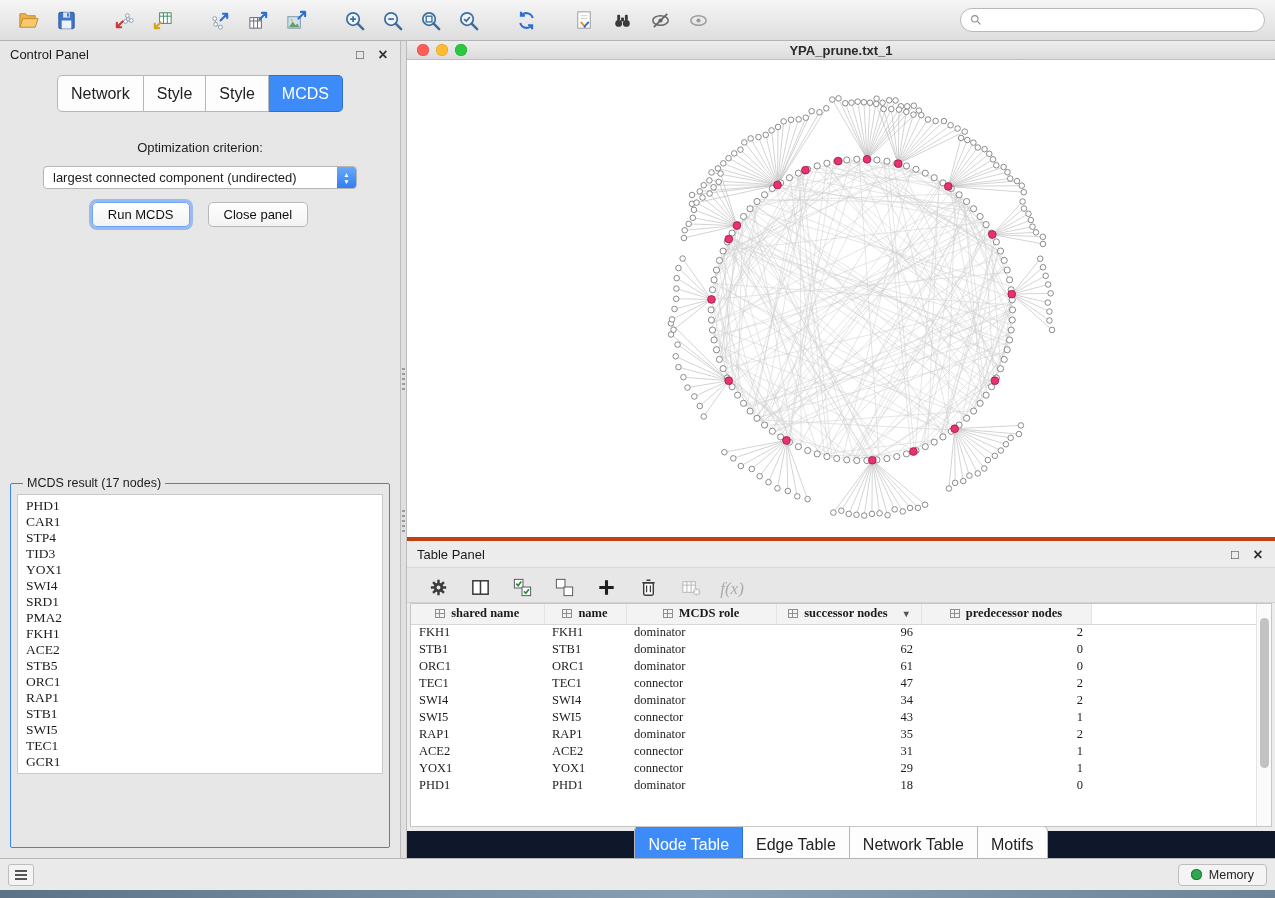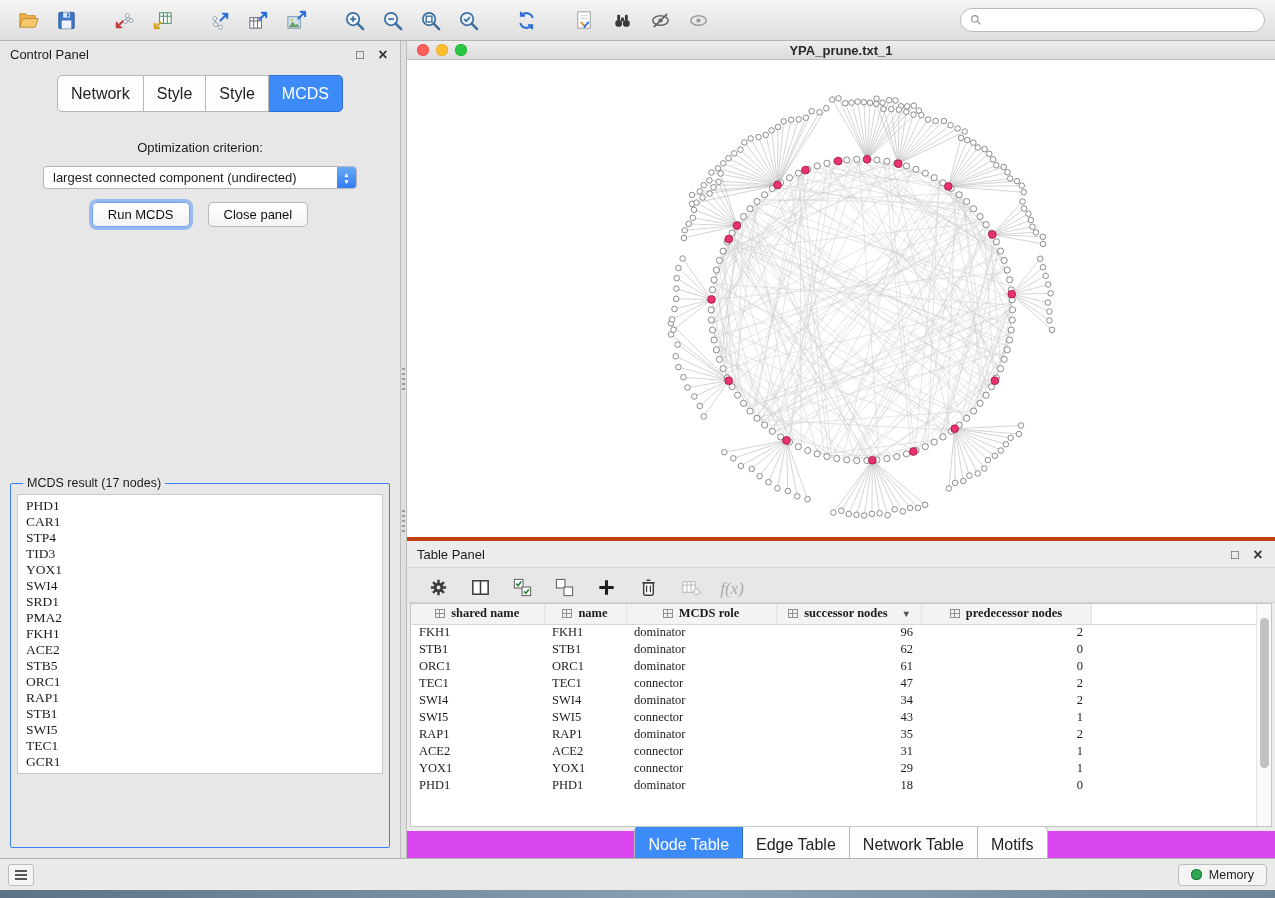--- a/index.html
+++ b/index.html
@@ -86,21 +86,21 @@
   .th-inner{display:flex;align-items:center;justify-content:center;gap:6px;}
   .mini-grid{width:10px;height:9px;border:1px solid #8f8f8f;flex:0 0 auto;
         background:linear-gradient(transparent 40%,#8f8f8f 40% 55%,transparent 55%),
                    linear-gradient(90deg,transparent 42%,#8f8f8f 42% 56%,transparent 56%);}
   .caret{font-size:10px;color:#555;margin-left:10px;}
   table.nodes td{height:17px;padding:0 8px;font-family:"Liberation Serif",serif;font-size:12.5px;white-space:nowrap;}
   td.t-left{text-align:left;padding-left:14px;}
   td.t-num{text-align:right;padding-right:16px;}
   .vscroll{position:absolute;top:0;right:0;bottom:0;width:15px;background:#fafafa;border-left:1px solid #e4e4e4;}
   .vthumb{position:absolute;top:14px;left:3px;width:9px;height:150px;border-radius:5px;background:#c2c2c2;}
-  .tp-tabs{height:27px;flex:0 0 auto;display:flex;align-items:center;justify-content:center;background:#d946ef;}
+  .tp-tabs{height:27px;flex:0 0 auto;display:flex;align-items:center;justify-content:center;background:#0f172a;}
 
   
   .statusbar{height:32px;flex:0 0 auto;background:#eaeaea;border-top:1px solid #b5b5b5;
         display:flex;align-items:center;padding:0 8px;}
   .menu-btn{width:26px;height:22px;border:1px solid #bdbdbd;border-radius:3px;background:#f4f4f4;
         display:flex;flex-direction:column;align-items:center;justify-content:center;gap:2px;padding:0;}
   .menu-btn i{display:block;width:12px;height:2px;background:#555;}
   .memory-btn{margin-left:auto;display:flex;align-items:center;gap:7px;border:1px solid #bdbdbd;border-radius:4px;
         background:#f4f4f4;padding:3px 12px;font-size:12.5px;color:#222;}
   .memdot{width:11px;height:11px;border-radius:50%;background:#2fa84f;box-shadow:inset 0 0 0 1px #1f7d39;}

